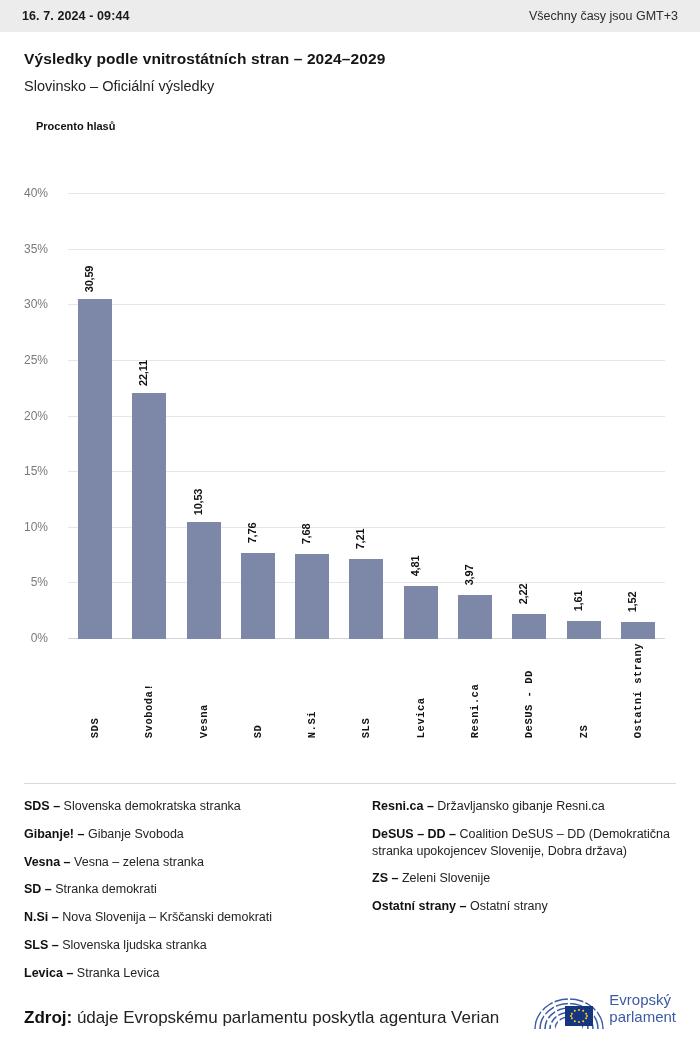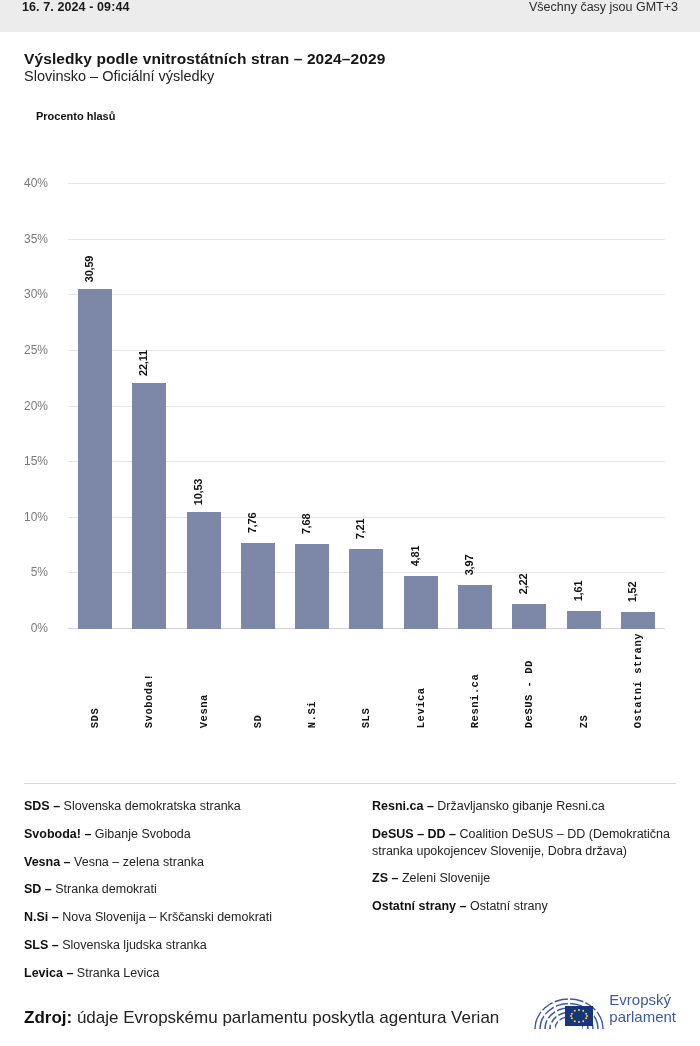--- a/index.html
+++ b/index.html
@@ -12,20 +12,21 @@
     color: #1a1a1a;
     position: relative;
     overflow: hidden;
   }
 
   
   .topbar {
     height: 32px;
     background: #ececec;
     display: flex;
+    align-items: center;
     justify-content: space-between;
     padding: 0 22px;
   }
   .topbar-date {
     font-size: 12.5px;
     font-weight: bold;
     color: #1a1a1a;
     letter-spacing: 0.1px;
   }
   .topbar-tz {
@@ -37,20 +38,21 @@
   .titles { padding: 18px 24px 0 24px; }
   .title-main {
     font-size: 15.5px;
     font-weight: bold;
     color: #161616;
     letter-spacing: 0.1px;
   }
   .title-sub {
     font-size: 14.5px;
     color: #222;
+    margin-top: 10px;
     font-weight: normal;
   }
 
   
   .chart-label {
     margin: 26px 0 0 36px;
     font-size: 11px;
     font-weight: bold;
     color: #111;
   }
@@ -336,21 +338,21 @@
         <span class="xlab">Ostatní strany</span>
       </div>
     </div>
 </div>
 
 <div class="legend">
   <div class="legend-rule"></div>
   <div class="legend-cols">
     <div class="legend-col left" id="legend-left">
         <div class="legend-item"><b>SDS –</b><span> Slovenska demokratska stranka</span></div>
-        <div class="legend-item"><b>Svoboda! –</b><span> Gibanje Svoboda</span></div>
+        <div class="legend-item"><b>Gibanje! –</b><span> Gibanje Svoboda</span></div>
         <div class="legend-item"><b>Vesna –</b><span> Vesna – zelena stranka</span></div>
         <div class="legend-item"><b>SD –</b><span> Stranka demokrati</span></div>
         <div class="legend-item"><b>N.Si –</b><span> Nova Slovenija – Krščanski demokrati</span></div>
         <div class="legend-item"><b>SLS –</b><span> Slovenska ljudska stranka</span></div>
         <div class="legend-item"><b>Levica –</b><span> Stranka Levica</span></div>
       </div>
     <div class="legend-col" id="legend-right">
         <div class="legend-item"><b>Resni.ca –</b><span> Državljansko gibanje Resni.ca</span></div>
         <div class="legend-item"><b>DeSUS – DD –</b><span> Coalition DeSUS – DD (Demokratična stranka upokojencev Slovenije, Dobra država)</span></div>
         <div class="legend-item"><b>ZS –</b><span> Zeleni Slovenije</span></div>

